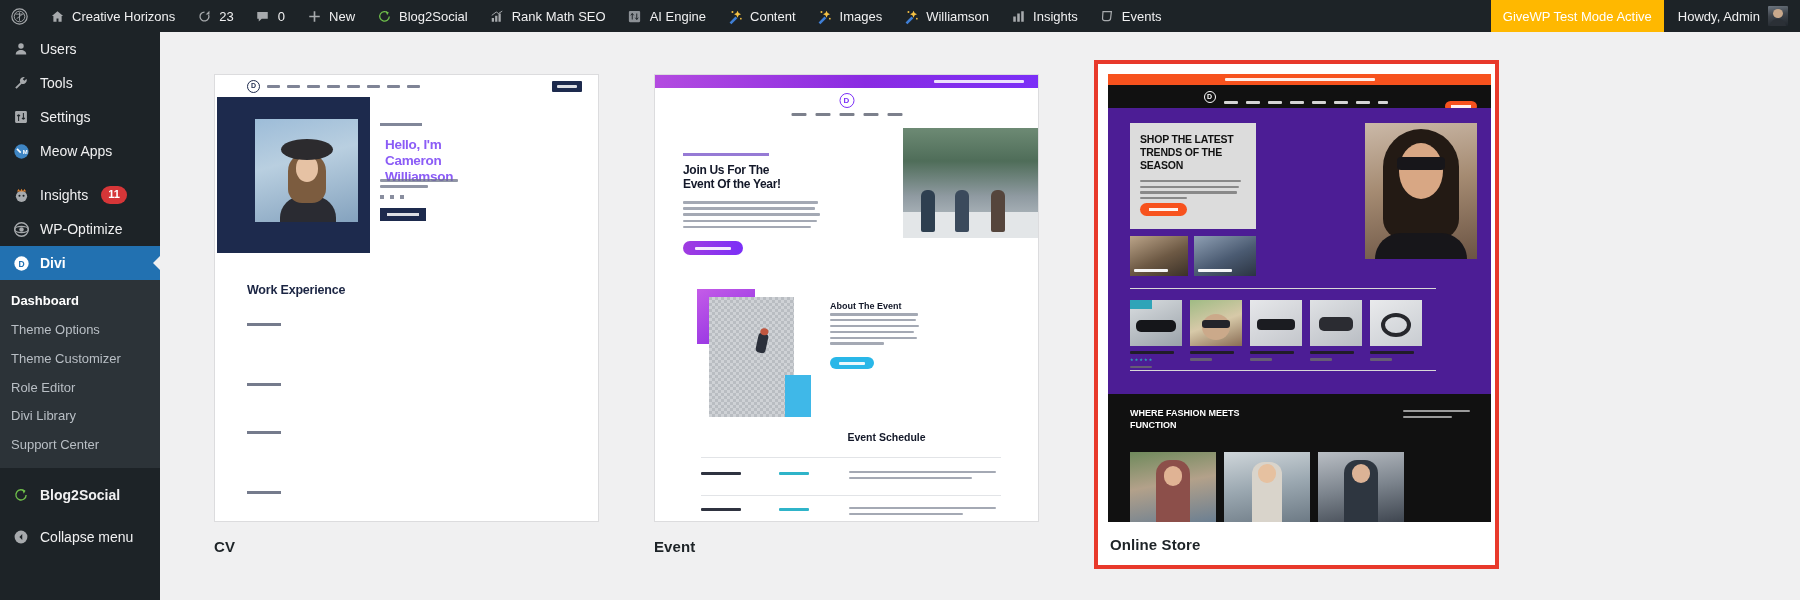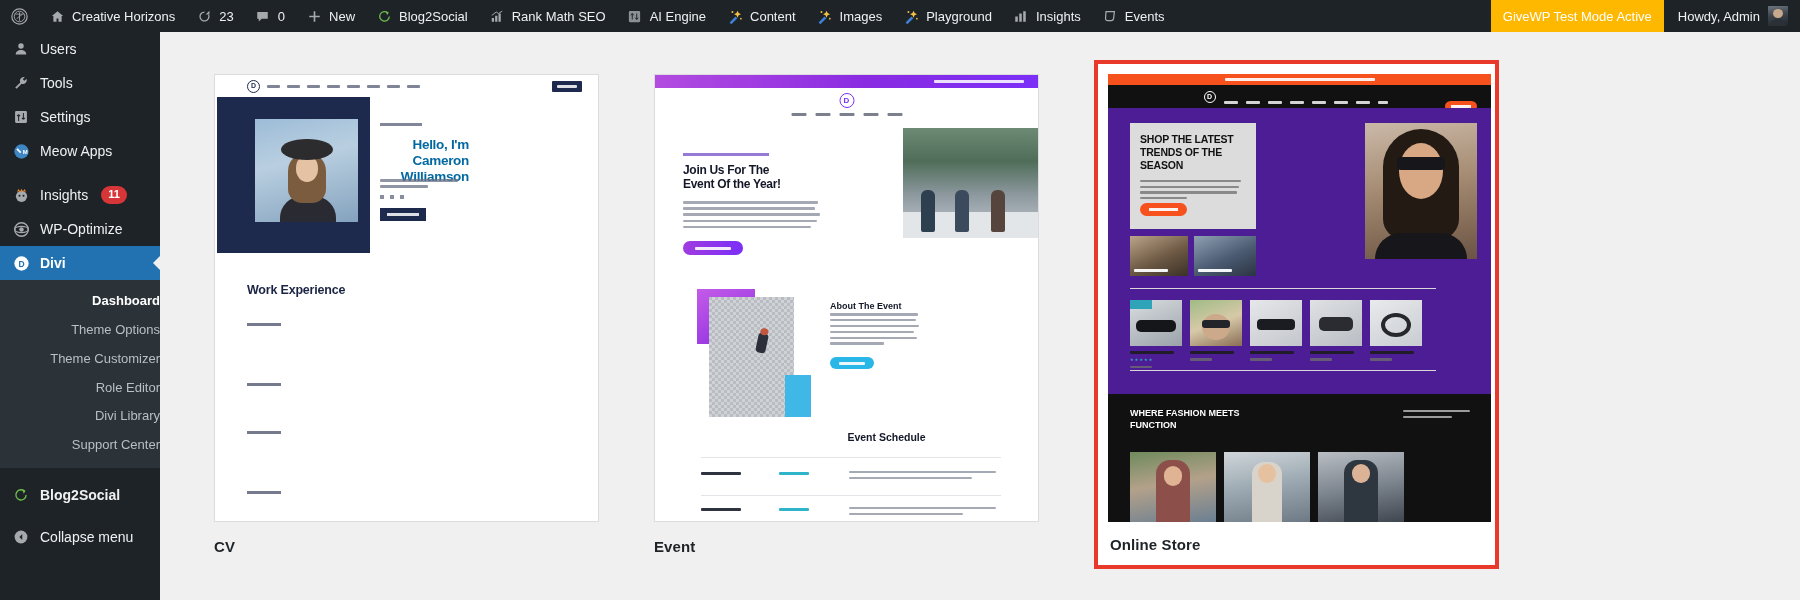--- a/index.html
+++ b/index.html
@@ -73,21 +73,21 @@
     background: #d63638; color: #fff; border-radius: 10px;
     font-size: 11px; font-weight: 600; line-height: 1;
     padding: 3px 7px 4px; margin-left: 4px; display: inline-block;
   }
   .current-arrow {
     position: absolute; right: -1px; top: 50%; transform: translateY(-50%);
     width: 0; height: 0;
     border-top: 8px solid transparent; border-bottom: 8px solid transparent;
     border-right: 8px solid #f0f0f1;
   }
-  #submenu { background: #2c3338; padding: 7px 0 8px; text-align: right; }
+  #submenu { background: #2c3338; padding: 7px 0 8px; }
   .sub-item {
     display: block; padding: 5px 0 5px 11px;
     font-size: 13px; color: #b9bfc5; line-height: 1.45; white-space: nowrap;
   }
   .sub-item.current { color: #fff; font-weight: 700; }
   #collapse-row { margin-top: 8px; }
 
   
   #main {
     position: absolute; top: 32px; left: 160px;
@@ -135,23 +135,23 @@
               background: linear-gradient(165deg,#9dbcd8 0%, #b9cfe0 40%, #84a2be 100%);
               overflow:hidden; }
   .cv-photo .hat { position:absolute; left:26px; top:20px; width:52px; height:21px;
                    border-radius:50%; background:#2c2b2e; }
   .cv-photo .hair { position:absolute; left:33px; top:34px; width:38px; height:50px;
                    border-radius:18px 18px 14px 14px; background:#7c5c3f; }
   .cv-photo .face { position:absolute; left:41px; top:36px; width:22px; height:27px;
                     border-radius:11px/13px; background:#e6c2a4; }
   .cv-photo .body { position:absolute; left:25px; bottom:0; width:56px; height:26px;
                     border-radius:22px 22px 0 0; background:#2a2b32; }
-  .cv-heading { position:absolute; left:154px; top:62px; width:100px;
-                font-size:13.5px; font-weight:700; color:#0369a1; line-height:1.18;
-                letter-spacing:-.3px;text-align:right; }
+  .cv-heading { position:absolute; left:170px; top:62px; width:100px;
+                font-size:13.5px; font-weight:700; color:#8b5cf6; line-height:1.18;
+                letter-spacing:-.3px; }
   .cv-kicker { position:absolute; left:165px; top:48px; width:42px; height:3px; background:#6b7287; opacity:.85;}
   .cv-contact { position:absolute; left:165px; top:104px; }
   .cv-contact i { display:block; height:3px; background:#6b7287; opacity:.75; margin-bottom:3px; border-radius:1px;}
   .cv-soc { position:absolute; left:165px; top:120px; display:flex; gap:6px;}
   .cv-soc i { width:4px; height:4px; background:#6b7287; opacity:.8;}
   .cv-cta { position:absolute; left:165px; top:133px; width:46px;height:13px;background:#1d2a4d;}
   .cv-cta i{ position:absolute; left:7px; top:5px; width:32px;height:3px;background:#fff;opacity:.85;}
   .cv-we { position:absolute; left:32px; top:206px; font-size:12.5px; font-weight:700;
            color:#1b2543; letter-spacing:-.2px;}
   .cv-row { position:absolute; left:32px; width:320px; }
@@ -363,21 +363,21 @@
 
   <div class="ab-item">
     <span class="ab-icon">
       <svg width="17" height="17" viewBox="0 0 20 20">
           <path d="M3 17l7-7 2.2 2.2-7 7z" fill="#3f7fd6"></path>
           <path d="M12.4 3.2l1.3 2.8 2.8 1.3-2.8 1.3-1.3 2.8-1.3-2.8L8.3 7.3l2.8-1.3z" fill="#f6c244"></path>
           <circle cx="6.4" cy="4.6" r="1.2" fill="#f6c244"></circle>
           <circle cx="16.3" cy="12.6" r="1" fill="#f6c244"></circle>
         </svg>
     </span>
-    <span class="ab-label">Playground</span>
+    <span class="ab-label">Williamson</span>
   </div>
 
   <div class="ab-item">
     <span class="ab-icon">
       <svg width="15" height="15" viewBox="0 0 20 20">
           <rect x="3" y="10" width="3.4" height="7" fill="#a7aaad"></rect>
           <rect x="8.3" y="6" width="3.4" height="11" fill="#a7aaad"></rect>
           <rect x="13.6" y="3" width="3.4" height="14" fill="#a7aaad"></rect>
         </svg>
     </span>

